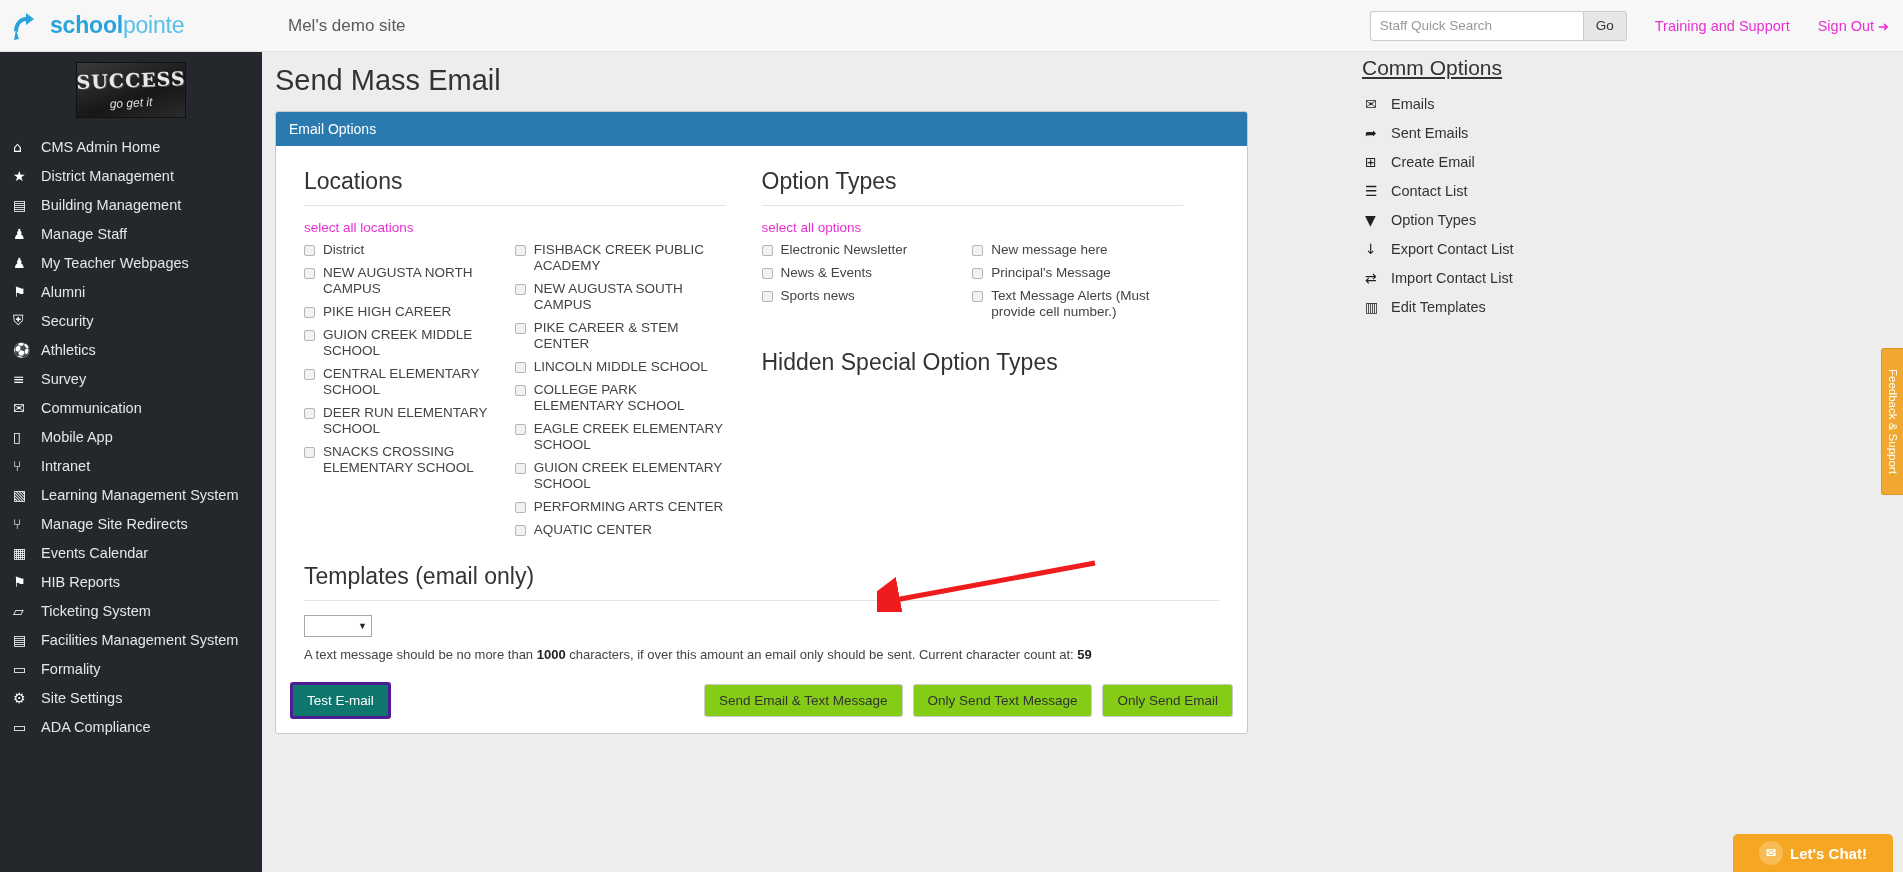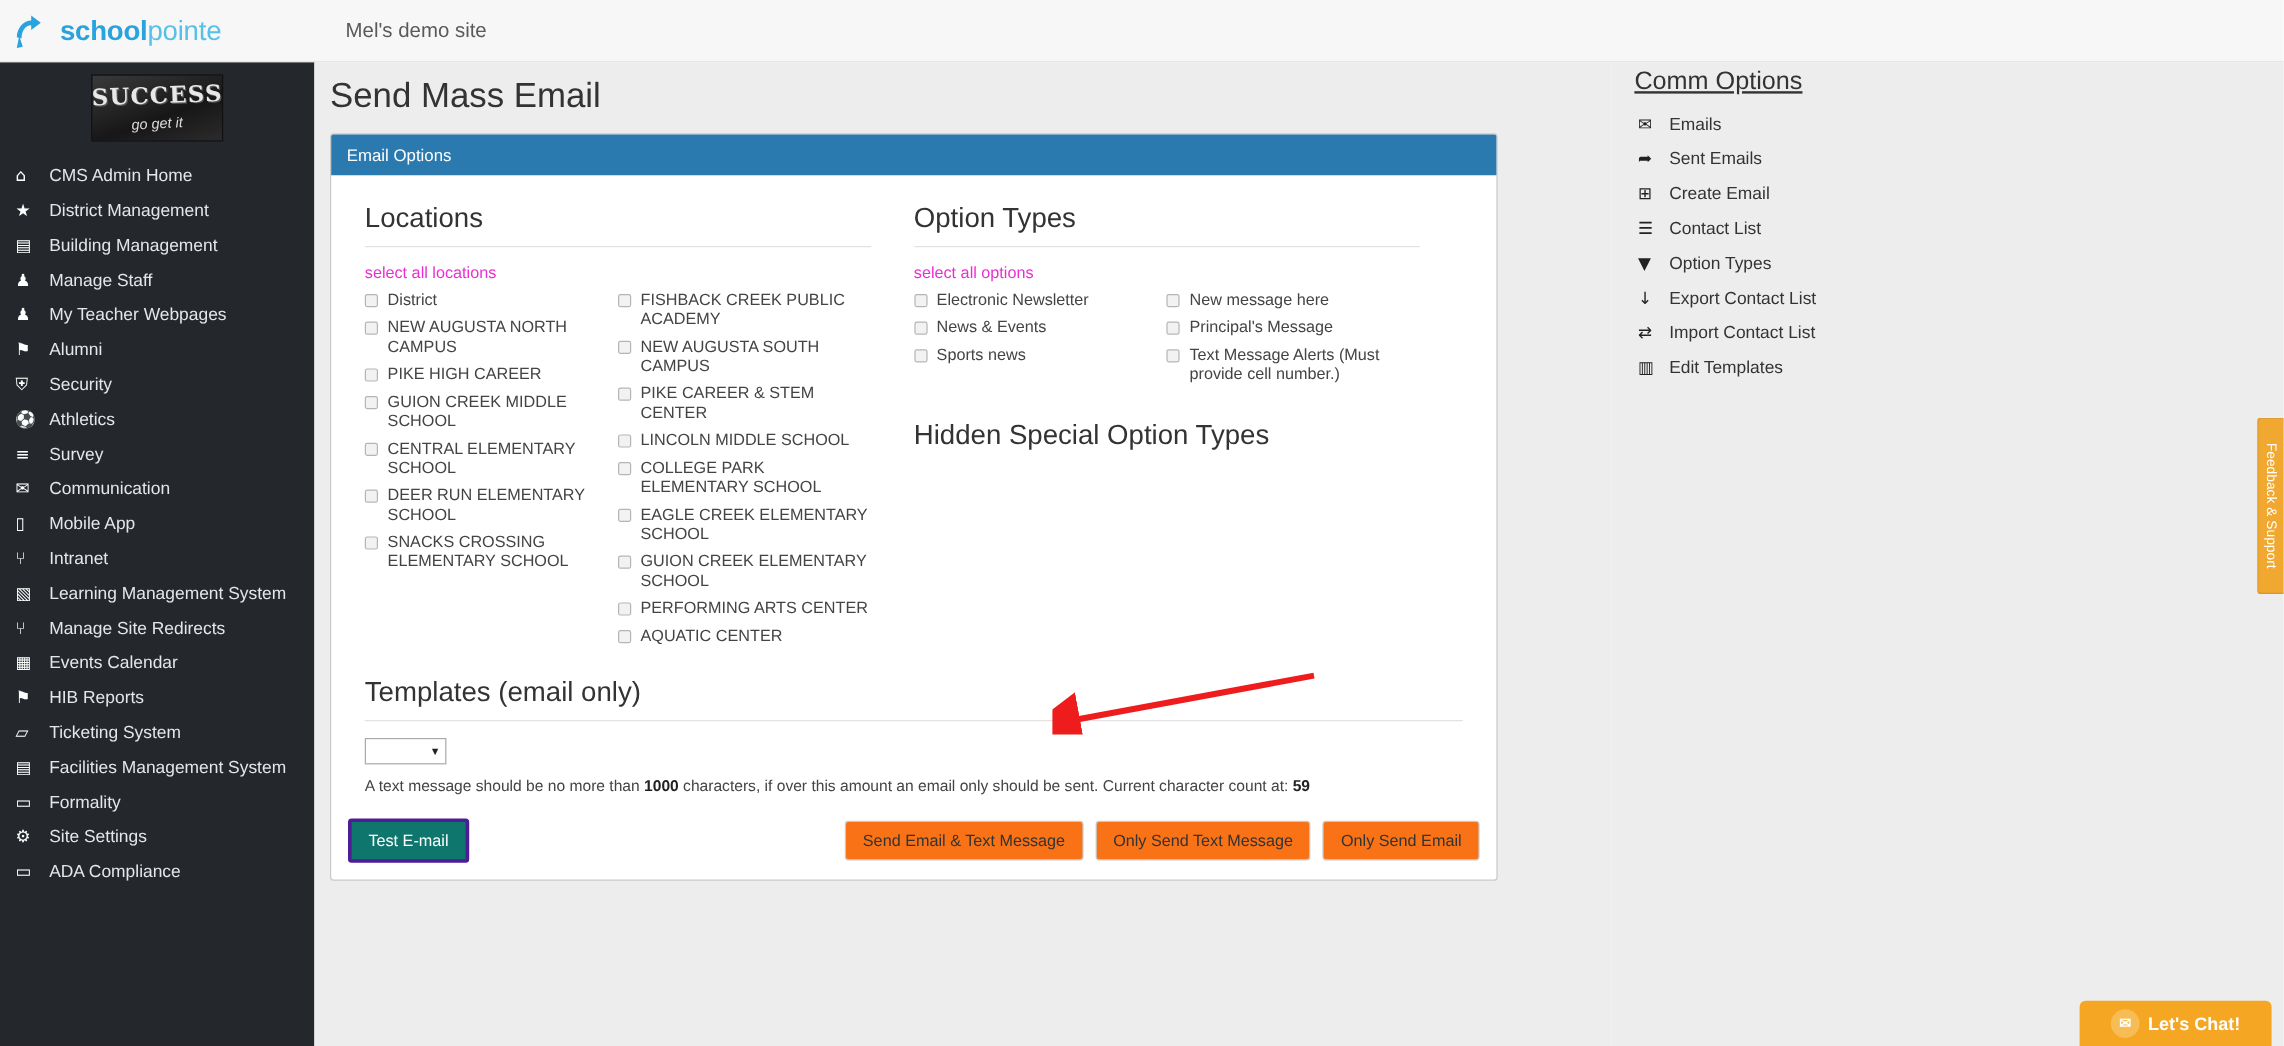--- a/index.html
+++ b/index.html
@@ -132,21 +132,21 @@
   .char-note { font-size: 13px; color: #444; margin-top: 10px; }
   .char-note b { color: #222; }
   .panel-foot {
     display: flex; align-items: center; padding: 12px 14px 14px 14px; margin-top: 8px;
   }
   .btn {
     font-size: 13.5px; padding: 8px 14px; border-radius: 3px; cursor: pointer;
     font-family: "Liberation Sans", sans-serif; white-space: nowrap;
   }
   .btn-test { background: #0f766e; border: 3px solid #4c1d95; color: #fff; }
-  .btn-default { background: #f97316; border: 1px solid #cacaca; color: #333; margin-left: 10px; }
+  .btn-default { background: #84cc16; border: 1px solid #cacaca; color: #333; margin-left: 10px; }
   .foot-right { margin-left: auto; display: flex; }
 
   
   .arrow-svg { position: absolute; left: 615px; top: 505px; pointer-events: none; }
 
   
   .rightbar {
     position: absolute; left: 1343px; top: 52px; width: 560px; height: 820px;
     background: #ededed;
   }
@@ -193,20 +193,26 @@
         <path d="M4 20 C4 12, 10 6, 16 6 L16 2 L24 8 L16 14 L16 10 C11 10, 8 15, 8 21 Z" fill="#29a3dd"></path>
         <path d="M6 19 L4 29 L9 28 Z" fill="#29a3dd"></path>
       </svg>
     </span>
     <span class="brand-text">
       <span class="b1">school</span><span class="b2">pointe</span>
     </span>
   </div>
   <div class="site-name">Mel's demo site</div>
 
+  <div class="topbar-right">
+    <input class="quick-search" type="text" placeholder="Staff Quick Search" style="">
+    <button class="go-btn">Go</button>
+    <a class="top-link">Training and Support</a>
+    <a class="top-link"><span>Sign Out</span><span class="signout-icon">➜</span></a>
+  </div>
 </div>
 
 <div class="sidebar">
   <div class="sidebar-logo">
     <span class="ls1">SUCCESS</span>
     <span class="ls2">go get it</span>
   </div>
   <div id="nav-list">
       <a class="nav-item">
         <span class="nav-ico">⌂</span>

